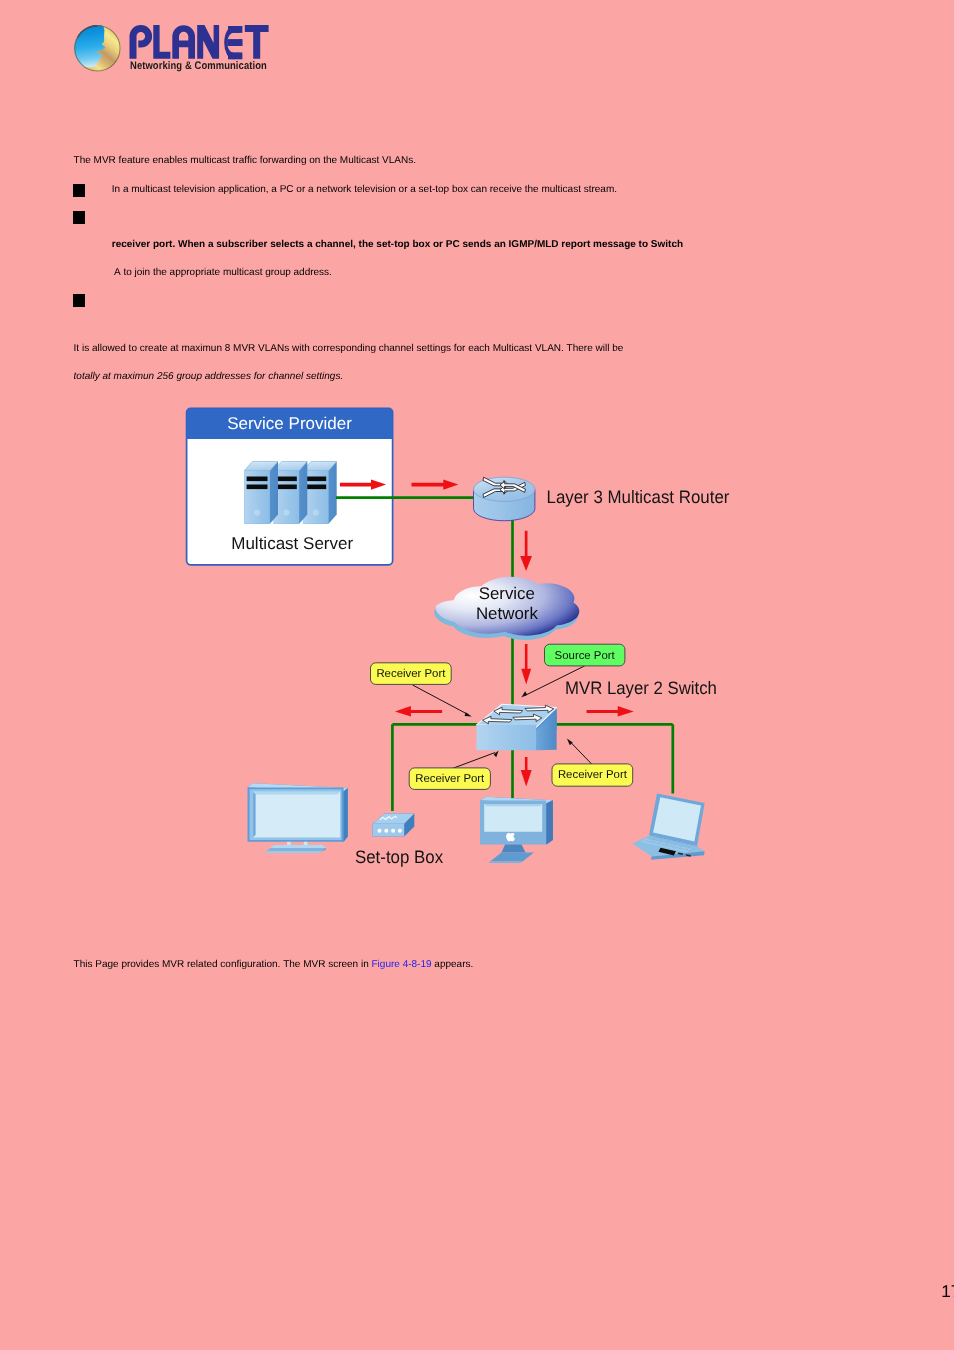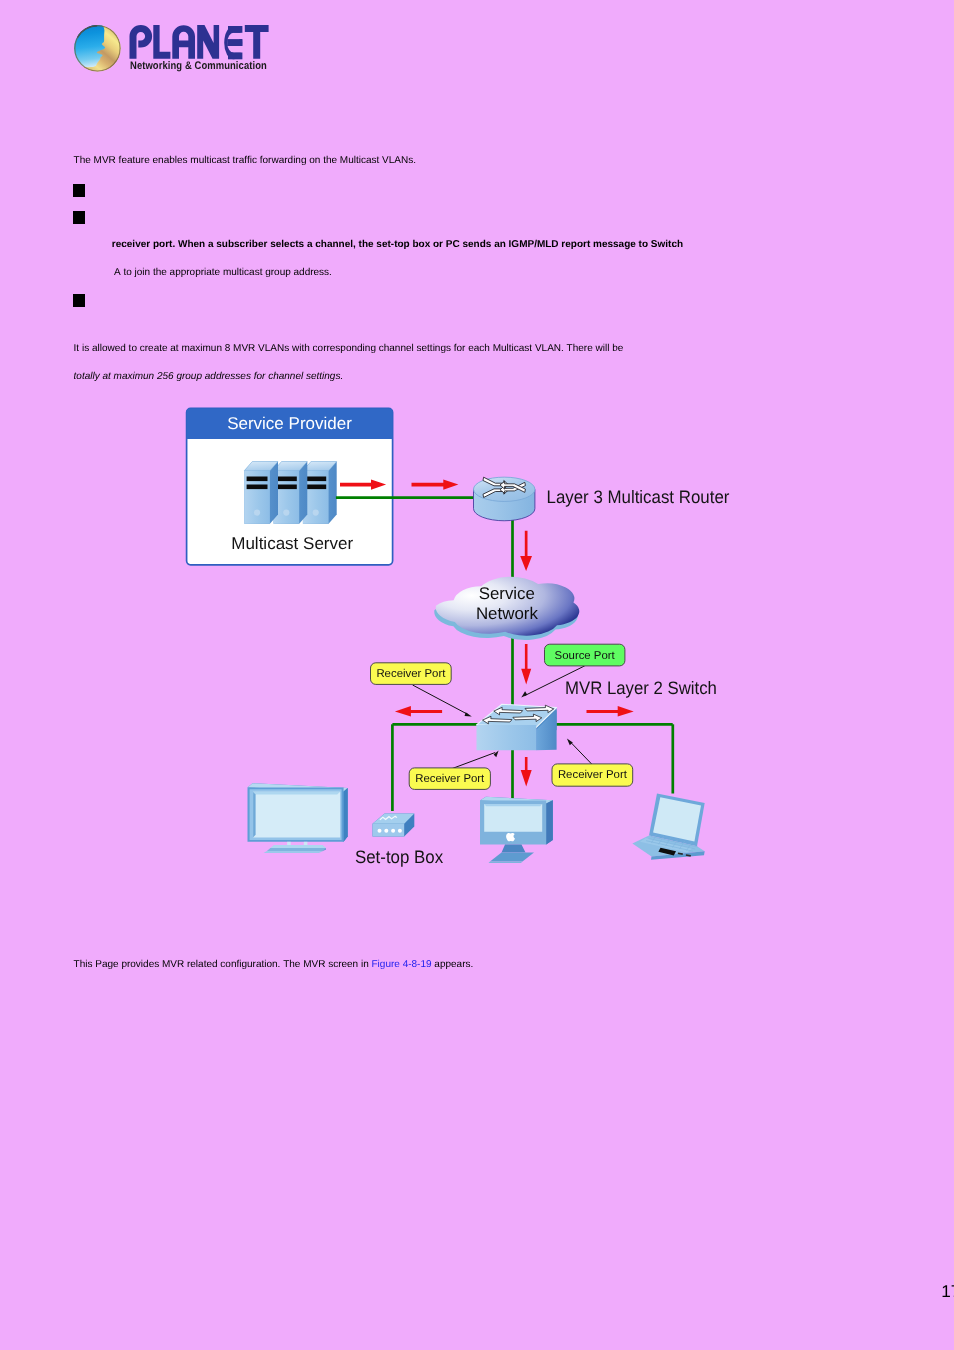--- a/index.html
+++ b/index.html
@@ -1,18 +1,18 @@
 <!DOCTYPE html>
 <html><head>
 <meta charset="utf-8">
 <title>MVR</title>
 <style>
   html,body{margin:0;padding:0;background:#fff;}
   body{width:954px;height:1350px;font-family:"Liberation Sans",sans-serif;color:#000;overflow:hidden;-webkit-font-smoothing:antialiased;text-rendering:geometricPrecision;font-kerning:none;}
-  .page{position:relative;width:954px;height:1350px;background:#f0abfc;}
+  .page{position:relative;width:954px;height:1350px;background:#fca5a5;}
   .tx{position:absolute;font-size:10px;line-height:14.4px;color:#000;white-space:nowrap;opacity:0.999;}
   .bullet{position:absolute;width:12.6px;height:12.6px;background:#000;}
   .lnk{color:#2222ee;}
   #pagenum{position:absolute;left:16px;width:954px;text-align:right;font-size:17.2px;line-height:17.2px;opacity:0.999;}
   #diagram{position:absolute;left:180px;top:398px;display:block;}
   #diagram text{opacity:0.999;}
   #globe{position:absolute;left:74.3px;top:25px;display:block;}
   #wordmark{position:absolute;left:128px;top:23px;display:block;}
   #tagline{position:absolute;left:130px;top:61.4px;font-size:11px;line-height:11px;font-weight:bold;color:#1a1a1a;
            transform:scaleX(0.857);transform-origin:0 0;white-space:nowrap;letter-spacing:0.1px;opacity:0.999;}
@@ -80,20 +80,21 @@
         <rect x="90" y="0" width="30" height="40" mask="url(#emask)"></rect>
         <path d="M116.8 2.0 L140.6 2.0 L140.6 9.0 L132.2 9.0 L132.2 35.7 L125.2 35.7 L125.2 9.0 L116.8 9.0 Z"></path>
       </g>
     </svg>
     <div id="tagline">Networking &amp; Communication</div>
   </div>
 
   <div class="tx" style="left:73.6px;top:154px;">The MVR feature enables multicast traffic forwarding on the Multicast VLANs.</div>
 
   <div class="bullet" style="left:72.8px;top:184.2px;"></div>
+  <div class="tx" style="left:111.8px;top:183.2px;">In a multicast television application, a PC or a network television or a set-top box can receive the multicast stream.</div>
 
   <div class="bullet" style="left:72.8px;top:211.4px;"></div>
   <div class="tx" style="left:111.8px;top:237.8px;font-weight:bold;">receiver port. When a subscriber selects a channel, the set-top box or PC sends an IGMP/MLD report message to Switch</div>
   <div class="tx" style="left:114px;top:265.6px;">A to join the appropriate multicast group address.</div>
 
   <div class="bullet" style="left:72.8px;top:294.2px;"></div>
 
   <div class="tx" style="left:73.6px;top:342.1px;">It is allowed to create at maximun 8 MVR VLANs with corresponding channel settings for each Multicast VLAN. There will be</div>
   <div class="tx" style="left:73.6px;top:369.8px;font-style:italic;">totally at maximun 256 group addresses for channel settings.</div>
 

